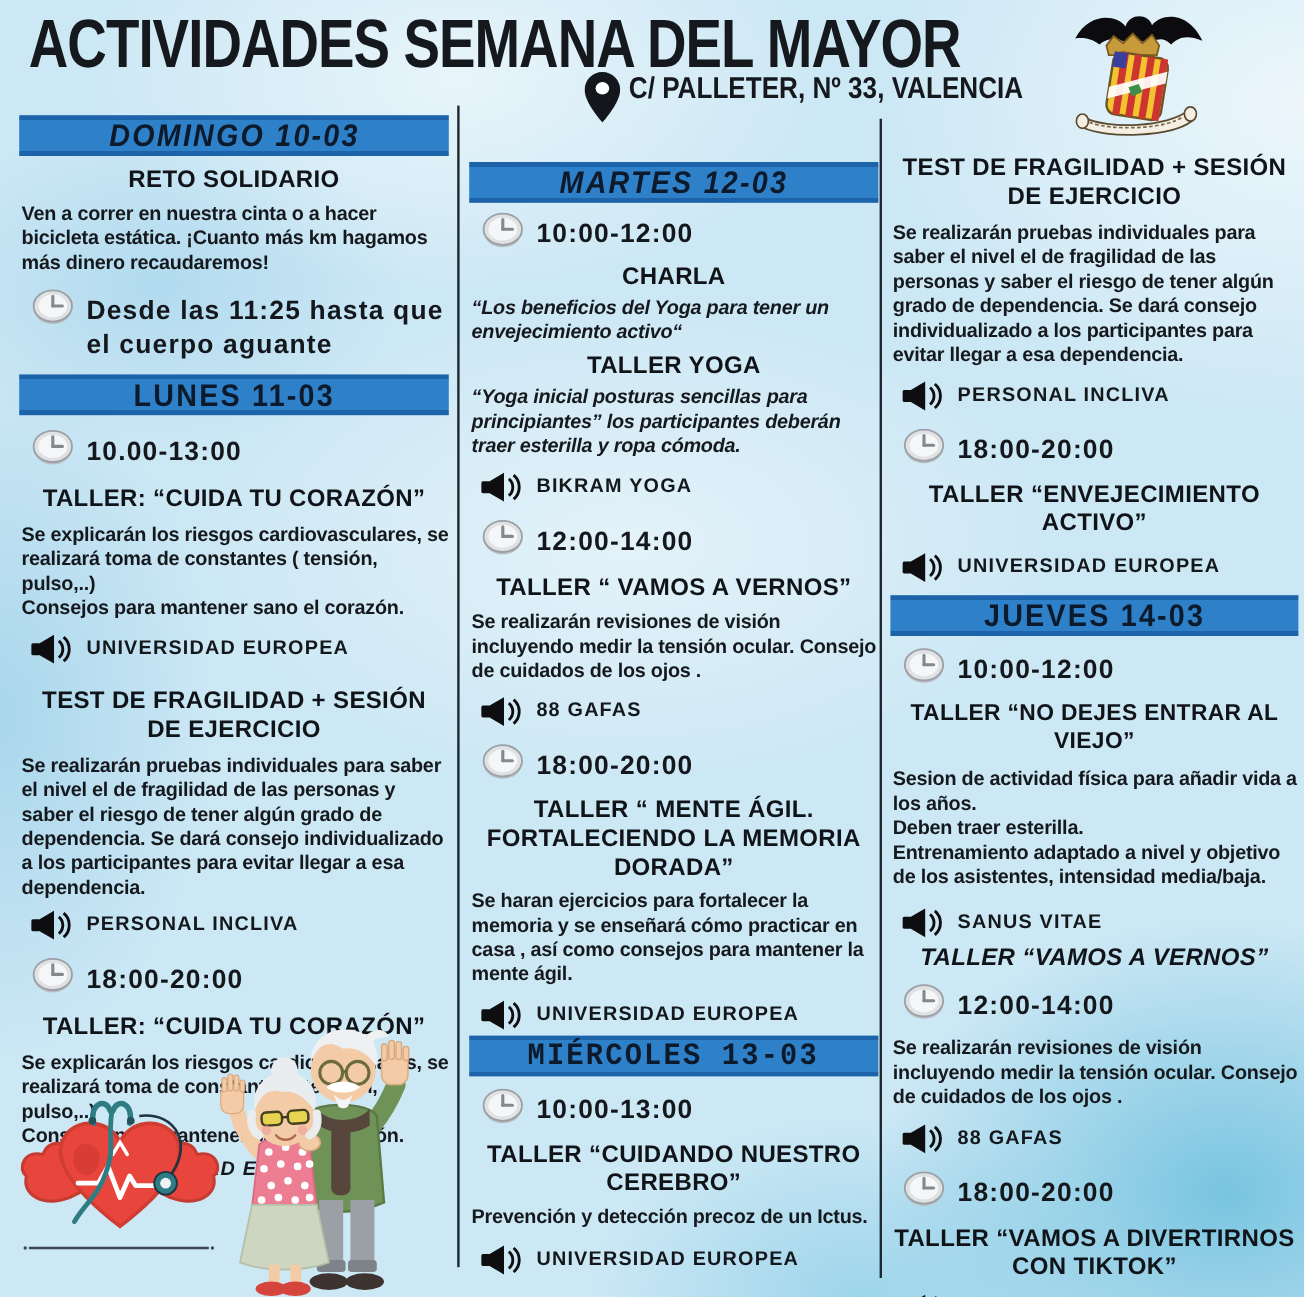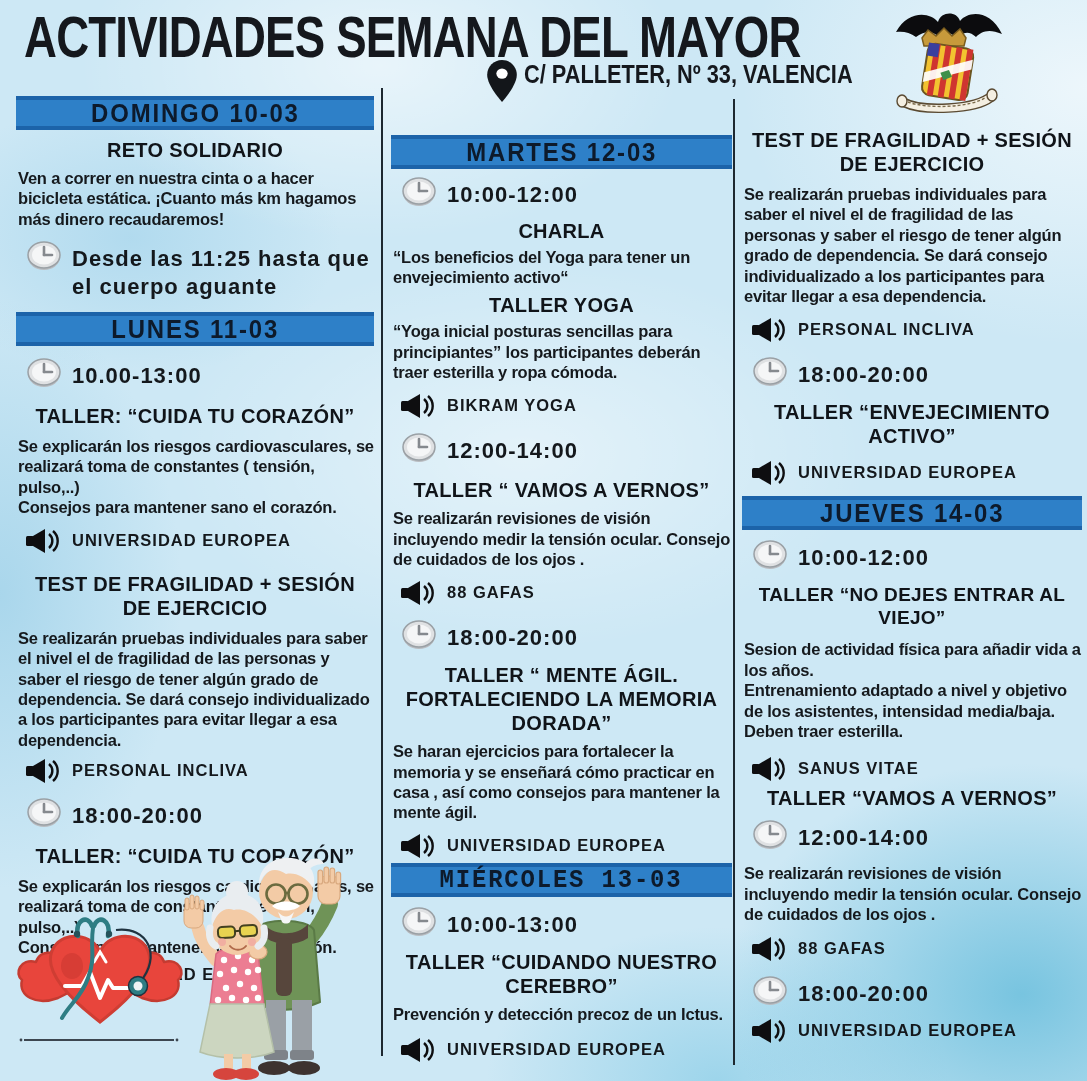--- a/index.html
+++ b/index.html
@@ -52,21 +52,21 @@
   .body-p{
     font-weight:700;font-size:16.5px;line-height:1.24;letter-spacing:-0.2px;
     color:#15191d;margin:0 0 0 2px;
   }
   .icon-row{display:flex;align-items:flex-start;gap:10px;margin-left:10px;}
   .time-label{font-weight:800;font-size:22px;letter-spacing:1px;padding-top:4px;line-height:1.25;}
   .org-label{font-weight:800;font-size:16.5px;letter-spacing:1px;padding-top:3px;}
   .clock-svg{flex:0 0 auto;}
   .speaker-svg{flex:0 0 auto;}
   
-  .mt4{margin-top:4px;} .mt6{margin-top:6px;} .mt8{margin-top:8px;}
+  .mt4{margin-top:4px;font-style:italic;} .mt6{margin-top:6px;} .mt8{margin-top:8px;}
   .mt10{margin-top:10px;} .mt12{margin-top:12px;} .mt14{margin-top:14px;}
   .mt16{margin-top:4px;font-family:Liberation Mono, monospace;} .mt18{margin-top:18px;}
 </style>
 </head>
 <body>
 
 <div id="page">
 
   <div class="abs main-title">ACTIVIDADES SEMANA DEL MAYOR</div>
 
@@ -470,22 +470,22 @@
         <ellipse cx="18" cy="14" rx="16" ry="13" fill="#dfe1e3" stroke="#9aa0a5" stroke-width="1.5"></ellipse>
         <ellipse cx="18" cy="14" rx="12" ry="9.5" fill="#f5f6f7"></ellipse>
         <line x1="18" y1="14" x2="18" y2="6" stroke="#85898e" stroke-width="2.6" stroke-linecap="round"></line>
         <line x1="18" y1="14" x2="26" y2="14" stroke="#85898e" stroke-width="2.6" stroke-linecap="round"></line>
       </svg>
       <div class="time-label">10:00-12:00</div>
     </div>
 
     <div class="act-title mt12" style="font-size:19px;">TALLER “NO DEJES ENTRAR AL VIEJO”</div>
     <p class="body-p mt10">Sesion  de actividad física para añadir vida a los años.</p>
+    <p class="body-p">Deben traer esterilla.</p>
     <p class="body-p">Entrenamiento adaptado a nivel y objetivo de los asistentes, intensidad media/baja.</p>
-    <p class="body-p">Deben traer esterilla.</p>
 
     <div class="icon-row mt14">
       <svg class="speaker-svg" width="36" height="26" viewBox="0 0 36 26">
         <rect x="0" y="8" width="8" height="10" rx="1.5" fill="#0e0e10"></rect>
         <polygon points="7,8 19,1 19,25 7,18" fill="#0e0e10"></polygon>
         <path d="M23,6 A9,9 0 0 1 23,20" stroke="#0e0e10" stroke-width="2.4" fill="none"></path>
         <path d="M27,3 A13,13 0 0 1 27,23" stroke="#0e0e10" stroke-width="2.4" fill="none"></path>
       </svg>
       <div class="org-label">SANUS VITAE</div>
     </div>
@@ -519,20 +519,21 @@
       <svg class="clock-svg" width="36" height="30" viewBox="0 0 36 30">
         <ellipse cx="18" cy="16" rx="16" ry="13" fill="#b9bcc0"></ellipse>
         <ellipse cx="18" cy="14" rx="16" ry="13" fill="#dfe1e3" stroke="#9aa0a5" stroke-width="1.5"></ellipse>
         <ellipse cx="18" cy="14" rx="12" ry="9.5" fill="#f5f6f7"></ellipse>
         <line x1="18" y1="14" x2="18" y2="6" stroke="#85898e" stroke-width="2.6" stroke-linecap="round"></line>
         <line x1="18" y1="14" x2="26" y2="14" stroke="#85898e" stroke-width="2.6" stroke-linecap="round"></line>
       </svg>
       <div class="time-label">18:00-20:00</div>
     </div>
 
+    <div class="act-title mt12">TALLER  “VAMOS A DIVERTIRNOS CON TIKTOK”</div>
 
     <div class="icon-row mt10">
       <svg class="speaker-svg" width="36" height="26" viewBox="0 0 36 26">
         <rect x="0" y="8" width="8" height="10" rx="1.5" fill="#0e0e10"></rect>
         <polygon points="7,8 19,1 19,25 7,18" fill="#0e0e10"></polygon>
         <path d="M23,6 A9,9 0 0 1 23,20" stroke="#0e0e10" stroke-width="2.4" fill="none"></path>
         <path d="M27,3 A13,13 0 0 1 27,23" stroke="#0e0e10" stroke-width="2.4" fill="none"></path>
       </svg>
       <div class="org-label">UNIVERSIDAD EUROPEA</div>
     </div>

